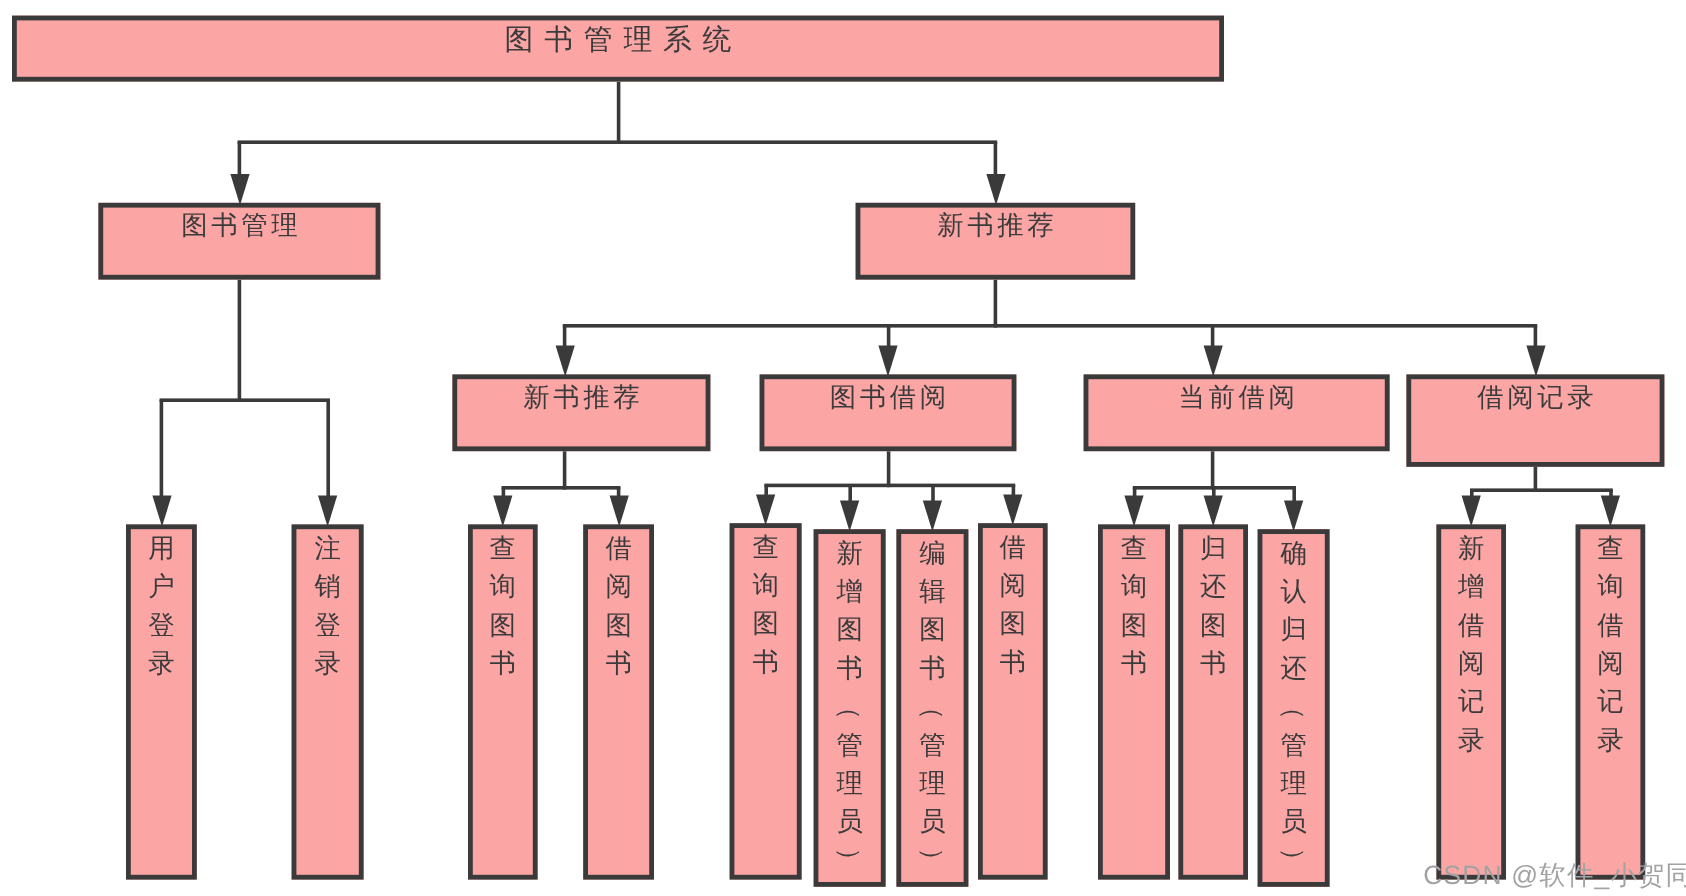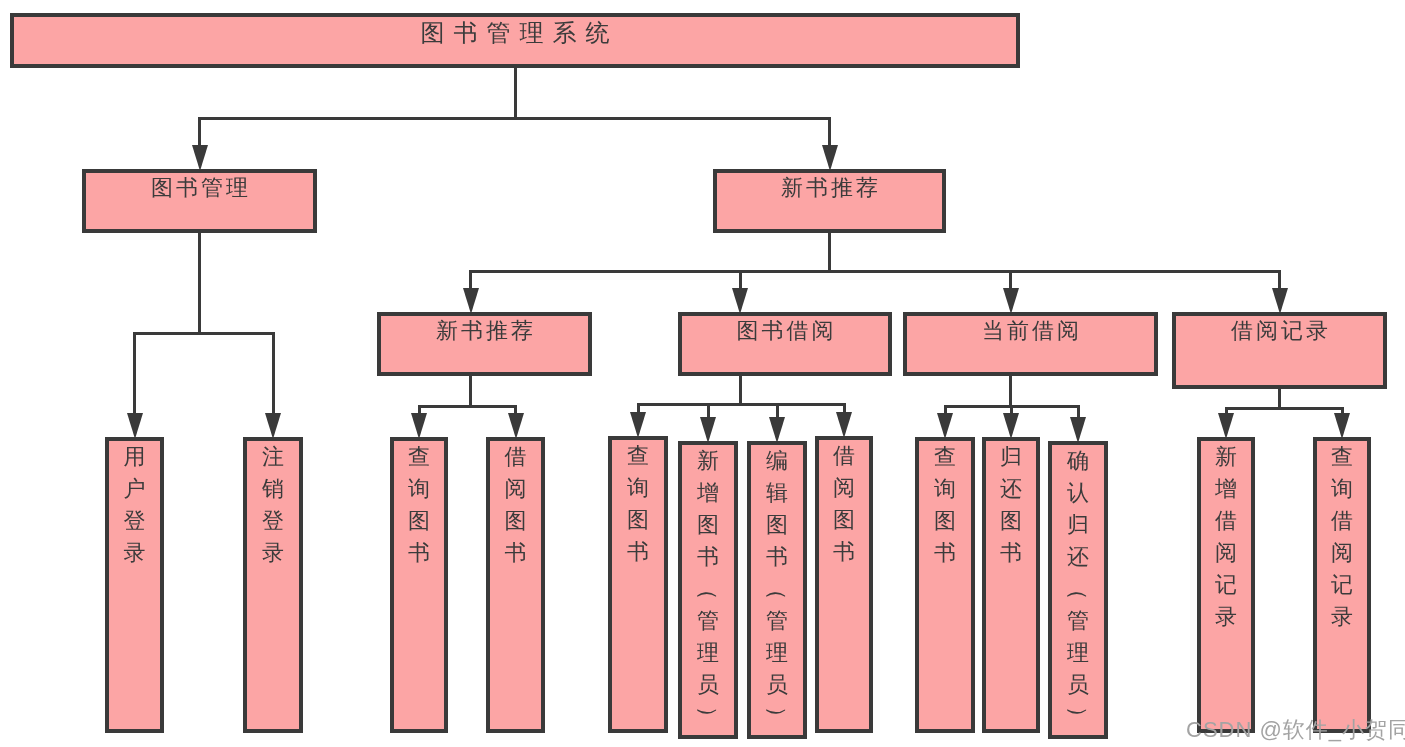--- a/index.html
+++ b/index.html
@@ -121,21 +121,21 @@
         </span>
       </div>
       <div class="node v" style="left: 486px; top: 437px; width: 59px; height: 296px; border-color: rgb(58, 58, 58); color: rgb(59, 59, 59);">
         <span class="vlabel">
           <span class="vchar">借</span>
           <span class="vchar">阅</span>
           <span class="vchar">图</span>
           <span class="vchar">书</span>
         </span>
       </div>
-      <div class="node h" style="left: 633px; top: 312px; width: 214px; height: 64px; border-color: rgb(58, 58, 58); color: rgb(59, 59, 59); margin-left: 45px;">
+      <div class="node h" style="left: 633px; top: 312px; width: 214px; height: 64px; border-color: rgb(58, 58, 58); color: rgb(59, 59, 59);">
         <span>图书借阅</span>
       </div>
       <div class="node v" style="left: 608px; top: 436px; width: 60px; height: 297px; border-color: rgb(58, 58, 58); color: rgb(59, 59, 59);">
         <span class="vlabel">
           <span class="vchar">查</span>
           <span class="vchar">询</span>
           <span class="vchar">图</span>
           <span class="vchar">书</span>
         </span>
       </div>

